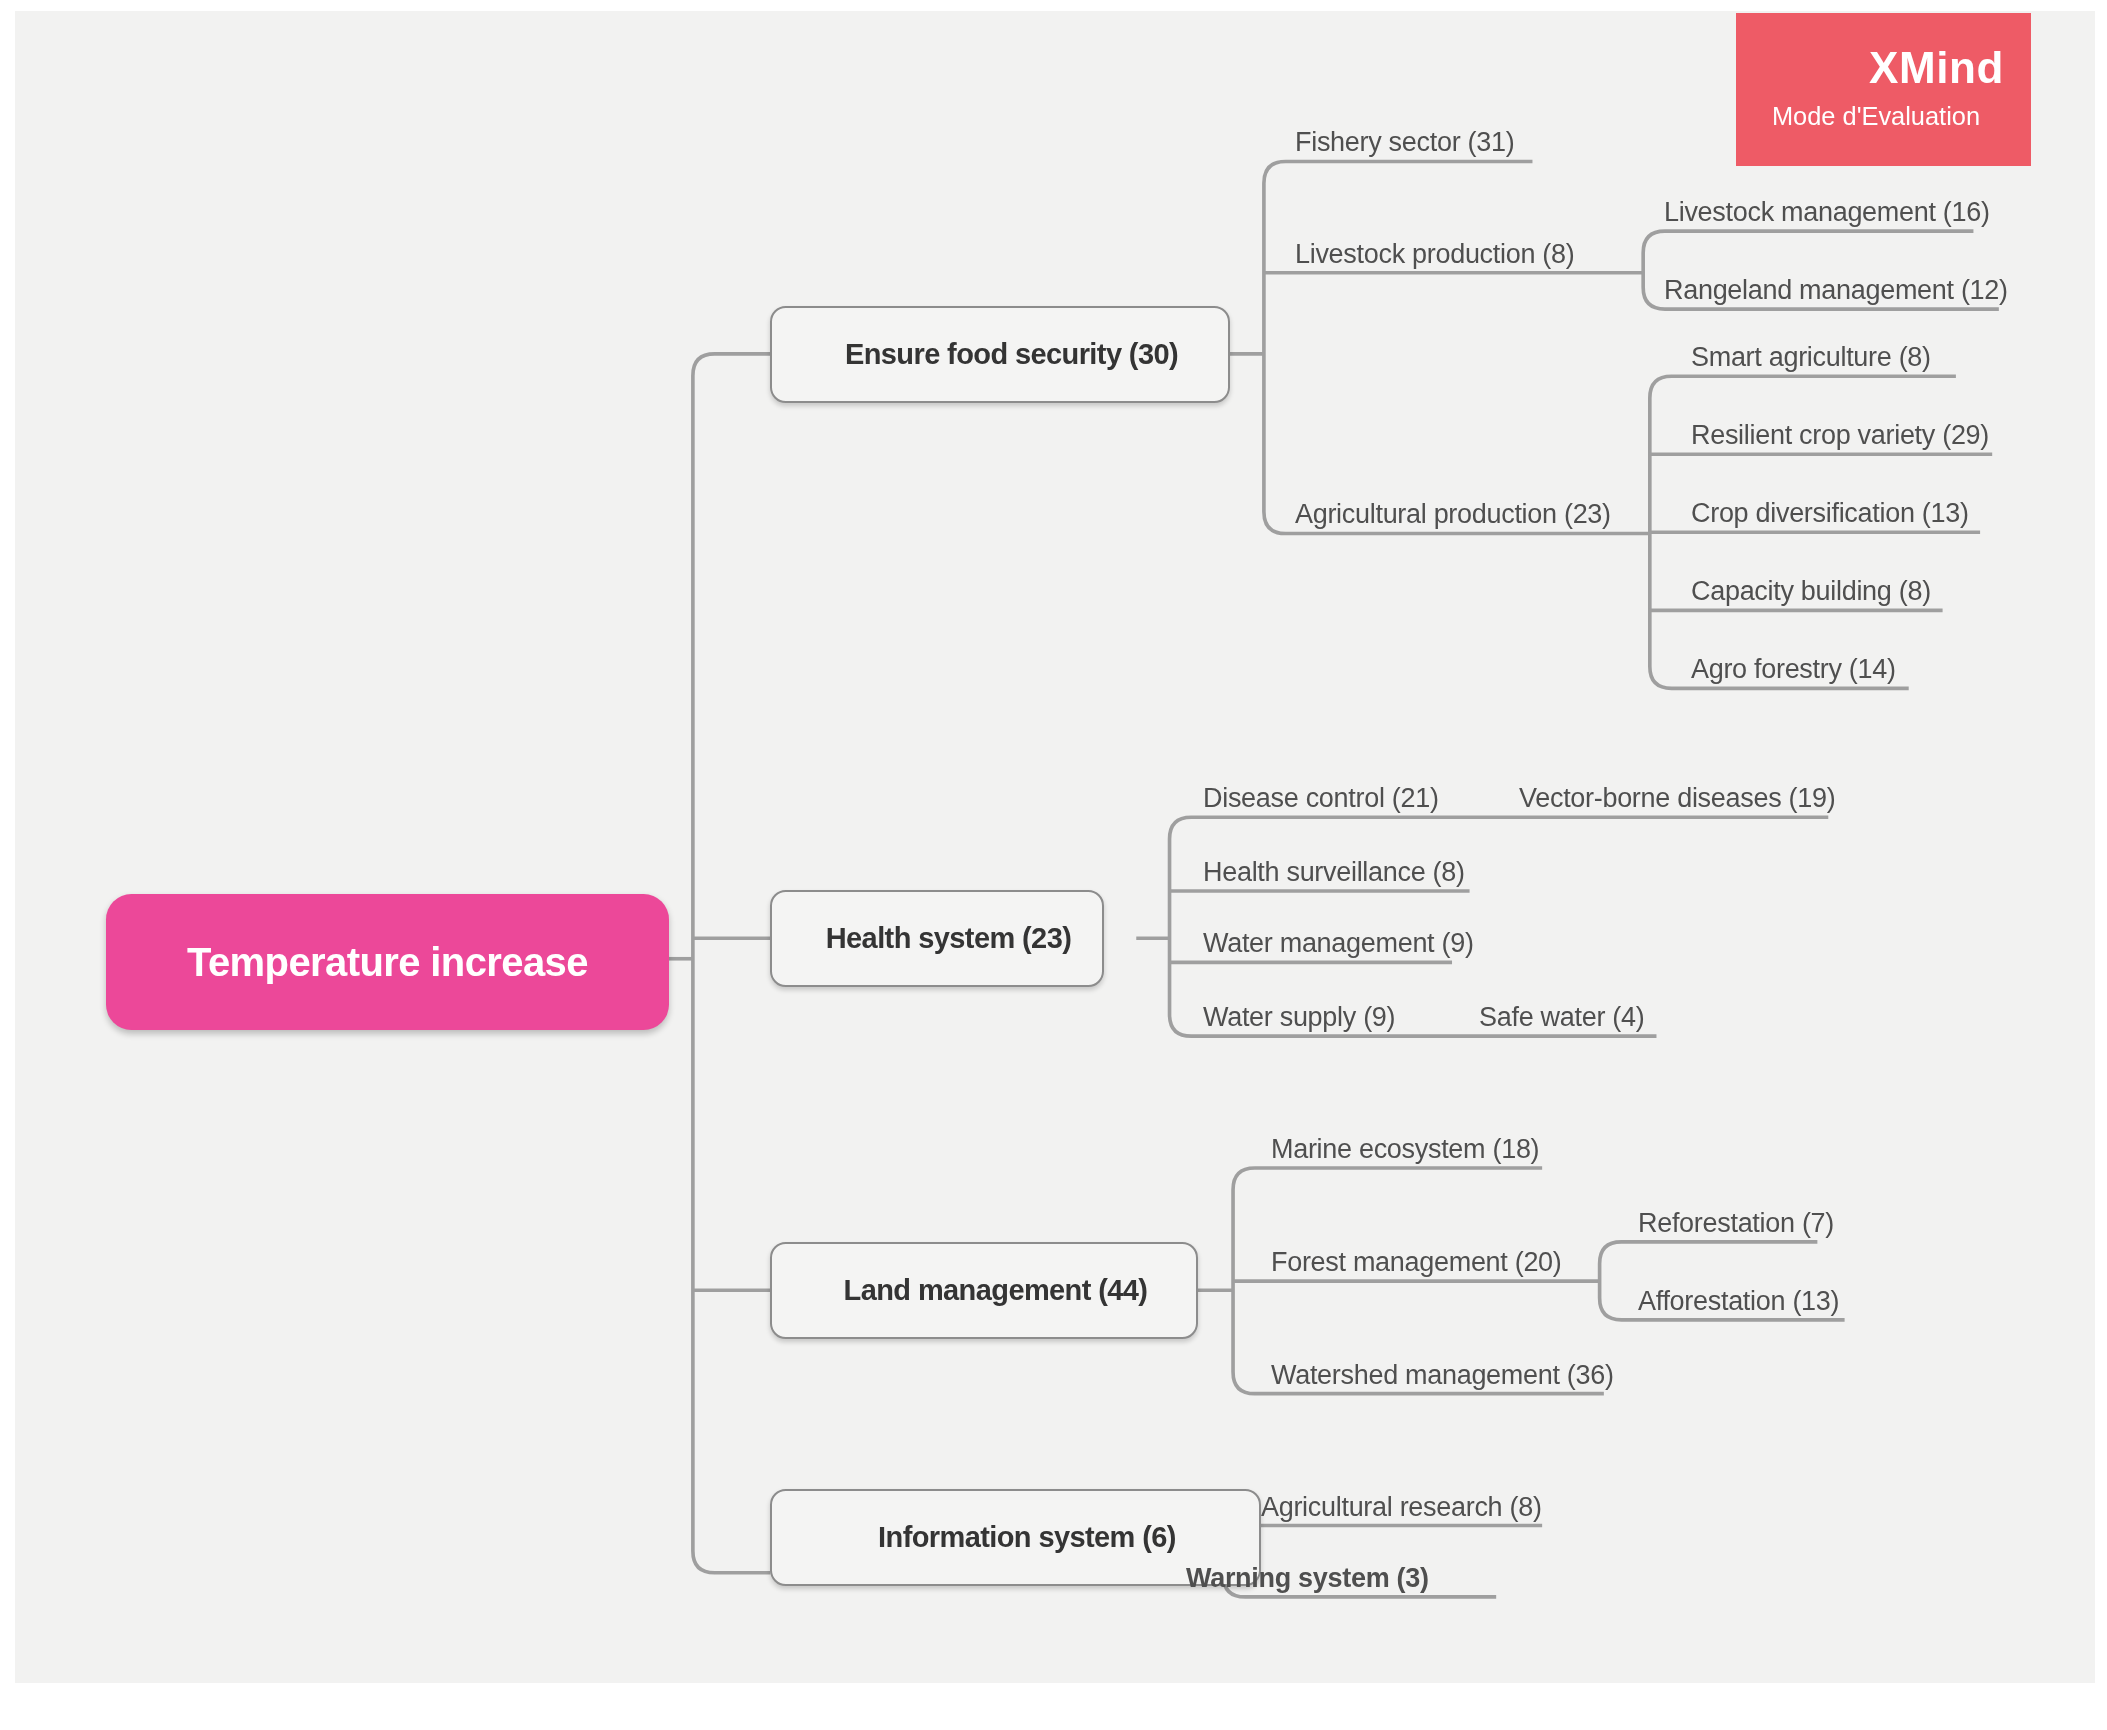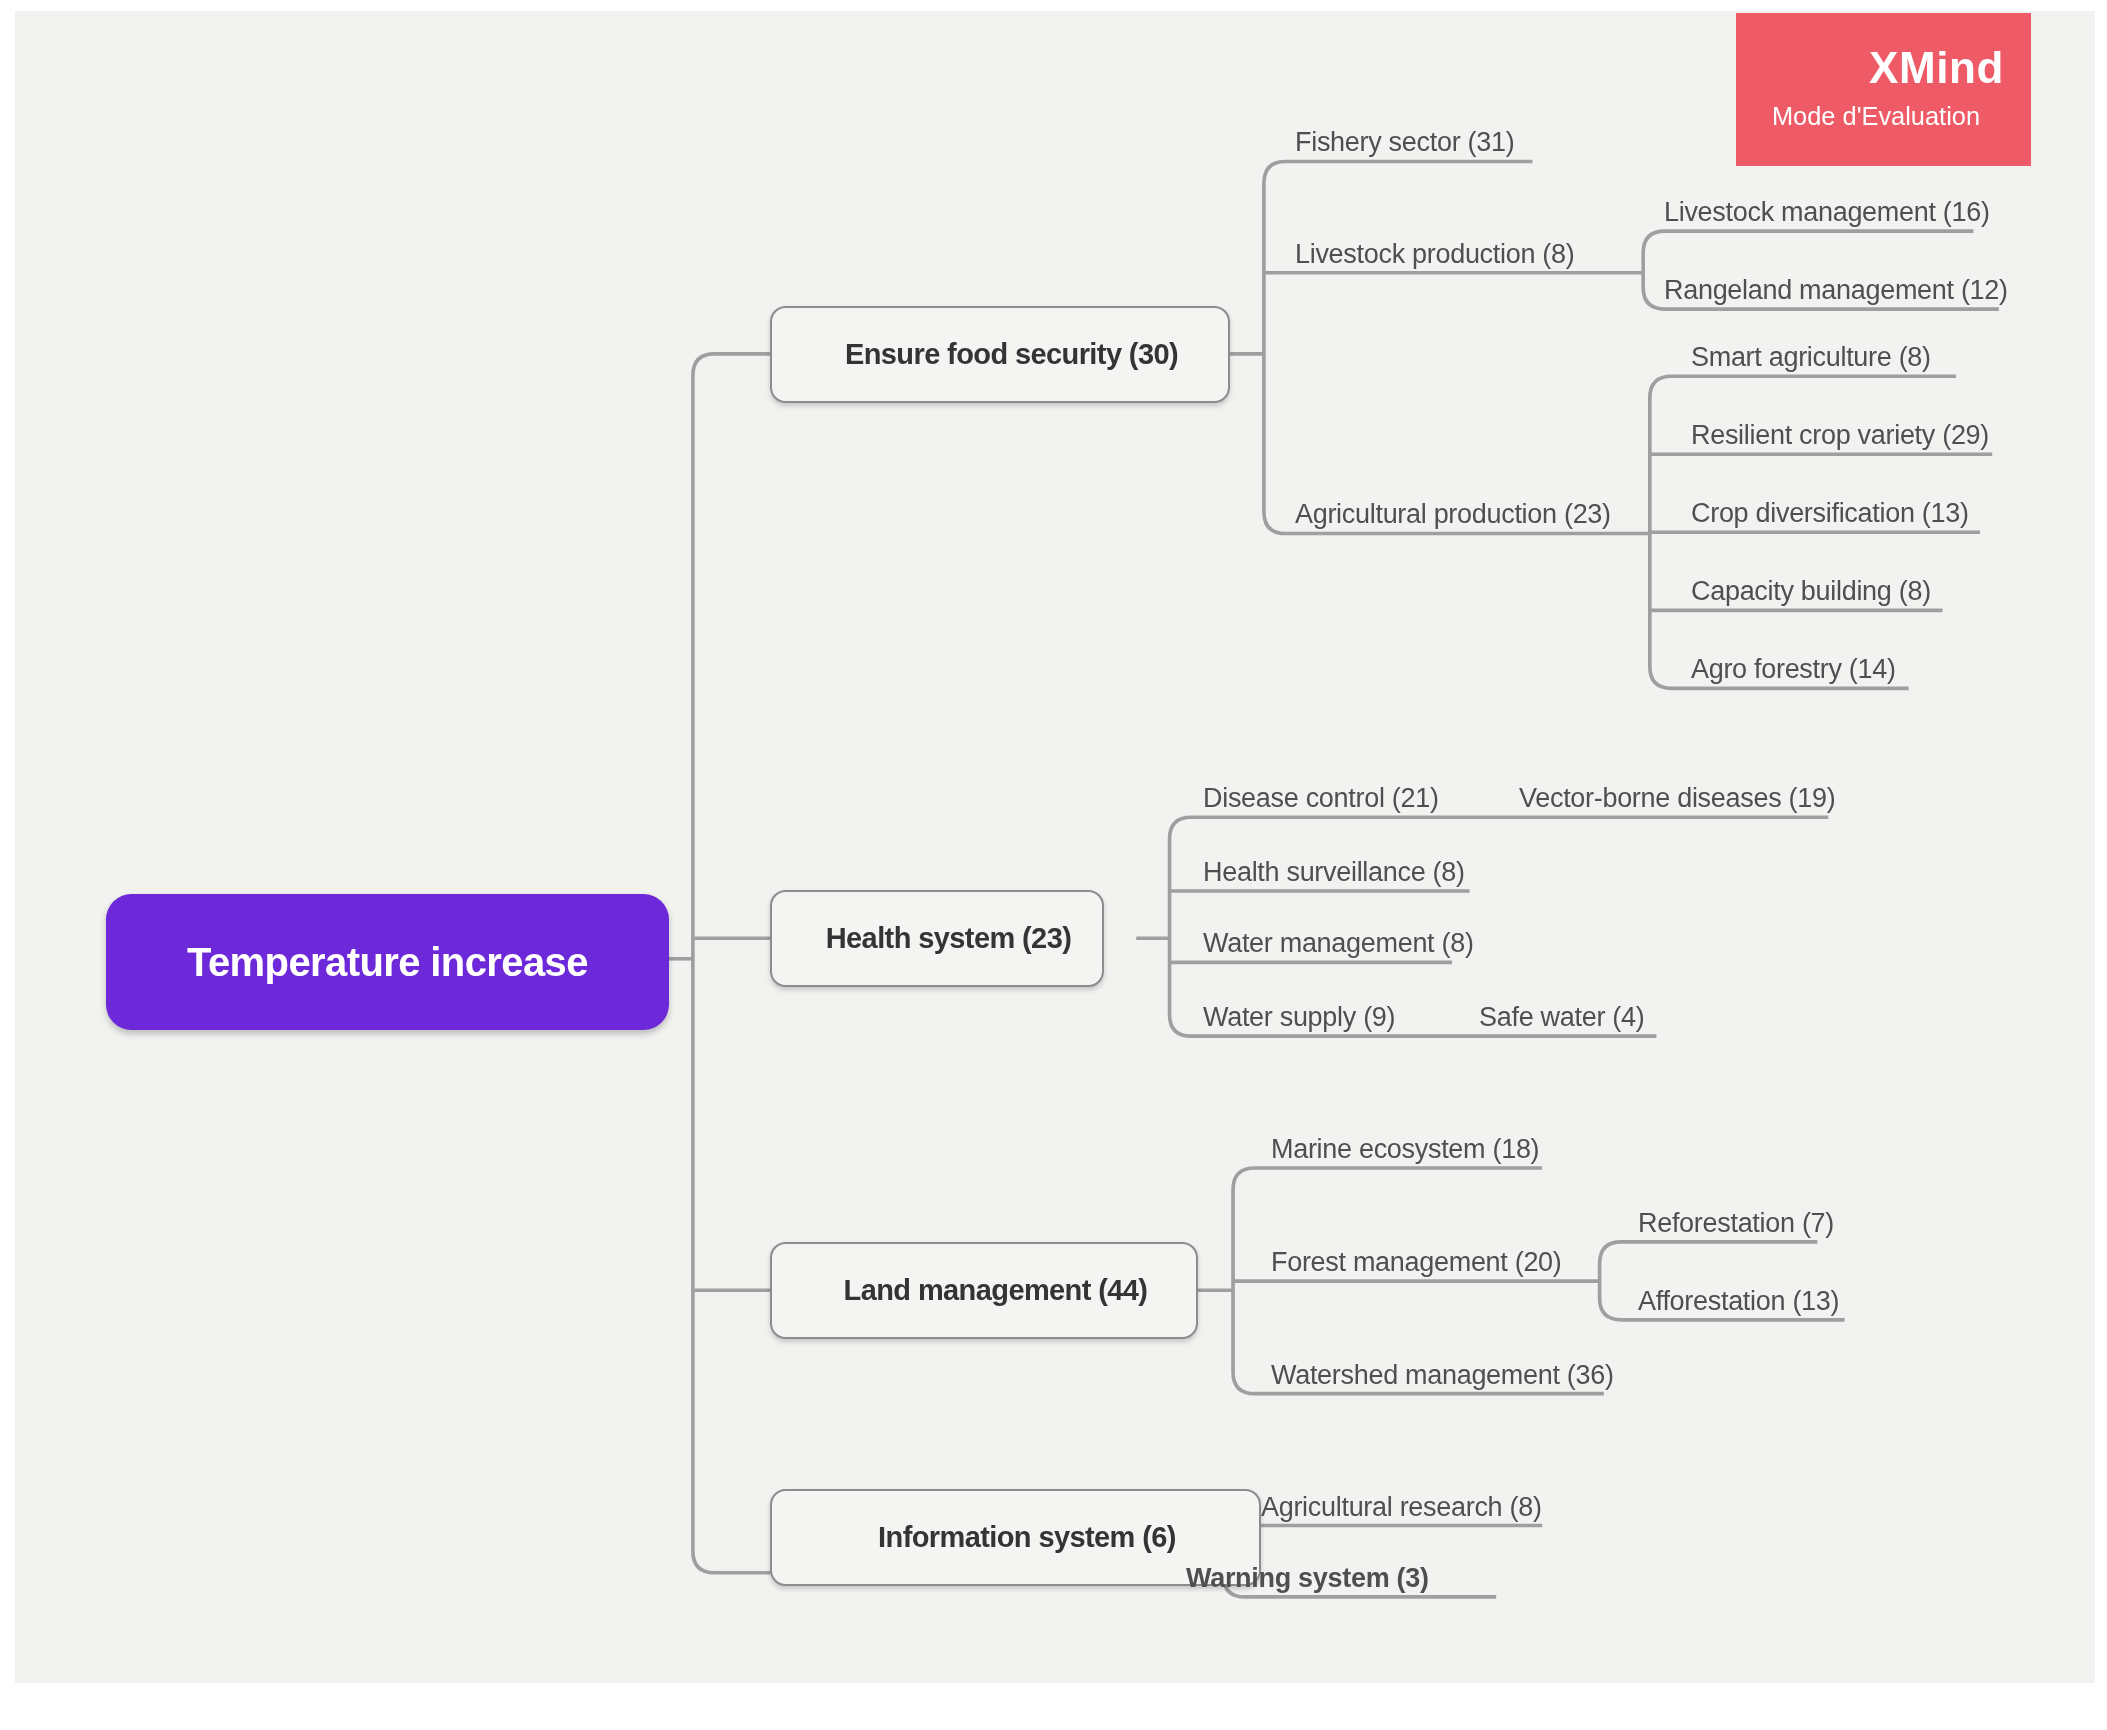--- a/index.html
+++ b/index.html
@@ -7,21 +7,21 @@
   #stage { position: relative; width: 2108px; height: 1730px; overflow: hidden; }
   #canvas {
     position: absolute; left: 15px; top: 11px; right: 13.3px; bottom: 47px;
     background: #f2f2f1;
   }
   #wires { position: absolute; left: 0; top: 0; width: 2108px; height: 1730px; pointer-events: none; }
   #wires path { fill: none; stroke: #9f9f9f; stroke-width: 6; }
 
   .root-topic {
     position: absolute; left: 106px; top: 894px; width: 563px; height: 136px;
-    background: #6d28d9; border-radius: 25.4px;
+    background: #ec4899; border-radius: 25.4px;
     box-shadow: 0 3.6px 6px rgba(0,0,0,0.22);
     display: flex; align-items: center; justify-content: center;
     color: #ffffff; font-size: 40px; font-weight: 700; letter-spacing: -0.6px;
     white-space: nowrap; cursor: default;
   }
   .main-topic {
     position: absolute; height: 97px;
     background: #f4f4f3; border: 2.4px solid #8c8c8c; border-radius: 15.7px;
     box-shadow: 0 3px 5.4px rgba(0,0,0,0.18);
     display: flex; align-items: center; justify-content: center;
@@ -95,21 +95,21 @@
   <div class="sub-topic" style="left:1295px; top:497px;">Agricultural production (23)</div>
   <div class="sub-topic" style="left:1691px; top:340px;">Smart agriculture (8)</div>
   <div class="sub-topic" style="left:1691px; top:418px;">Resilient crop variety (29)</div>
   <div class="sub-topic" style="left:1691px; top:496px;">Crop diversification (13)</div>
   <div class="sub-topic" style="left:1691px; top:574px;">Capacity building (8)</div>
   <div class="sub-topic" style="left:1691px; top:652px;">Agro forestry (14)</div>
 
   <div class="sub-topic" style="left:1203px; top:781px;">Disease control (21)</div>
   <div class="sub-topic" style="left:1519px; top:781px;">Vector-borne diseases (19)</div>
   <div class="sub-topic" style="left:1203px; top:855px;">Health surveillance (8)</div>
-  <div class="sub-topic" style="left:1203px; top:926px;">Water management (8)</div>
+  <div class="sub-topic" style="left:1203px; top:926px;">Water management (9)</div>
   <div class="sub-topic" style="left:1203px; top:1000px;">Water supply (9)</div>
   <div class="sub-topic" style="left:1479px; top:1000px;">Safe water (4)</div>
 
   <div class="sub-topic" style="left:1271px; top:1132px;">Marine ecosystem (18)</div>
   <div class="sub-topic" style="left:1271px; top:1245px;">Forest management (20)</div>
   <div class="sub-topic" style="left:1638px; top:1206px;">Reforestation (7)</div>
   <div class="sub-topic" style="left:1638px; top:1284px;">Afforestation (13)</div>
   <div class="sub-topic" style="left:1271px; top:1358px;">Watershed management (36)</div>
 
   <div class="sub-topic" style="left:1261px; top:1490px;">Agricultural research (8)</div>

